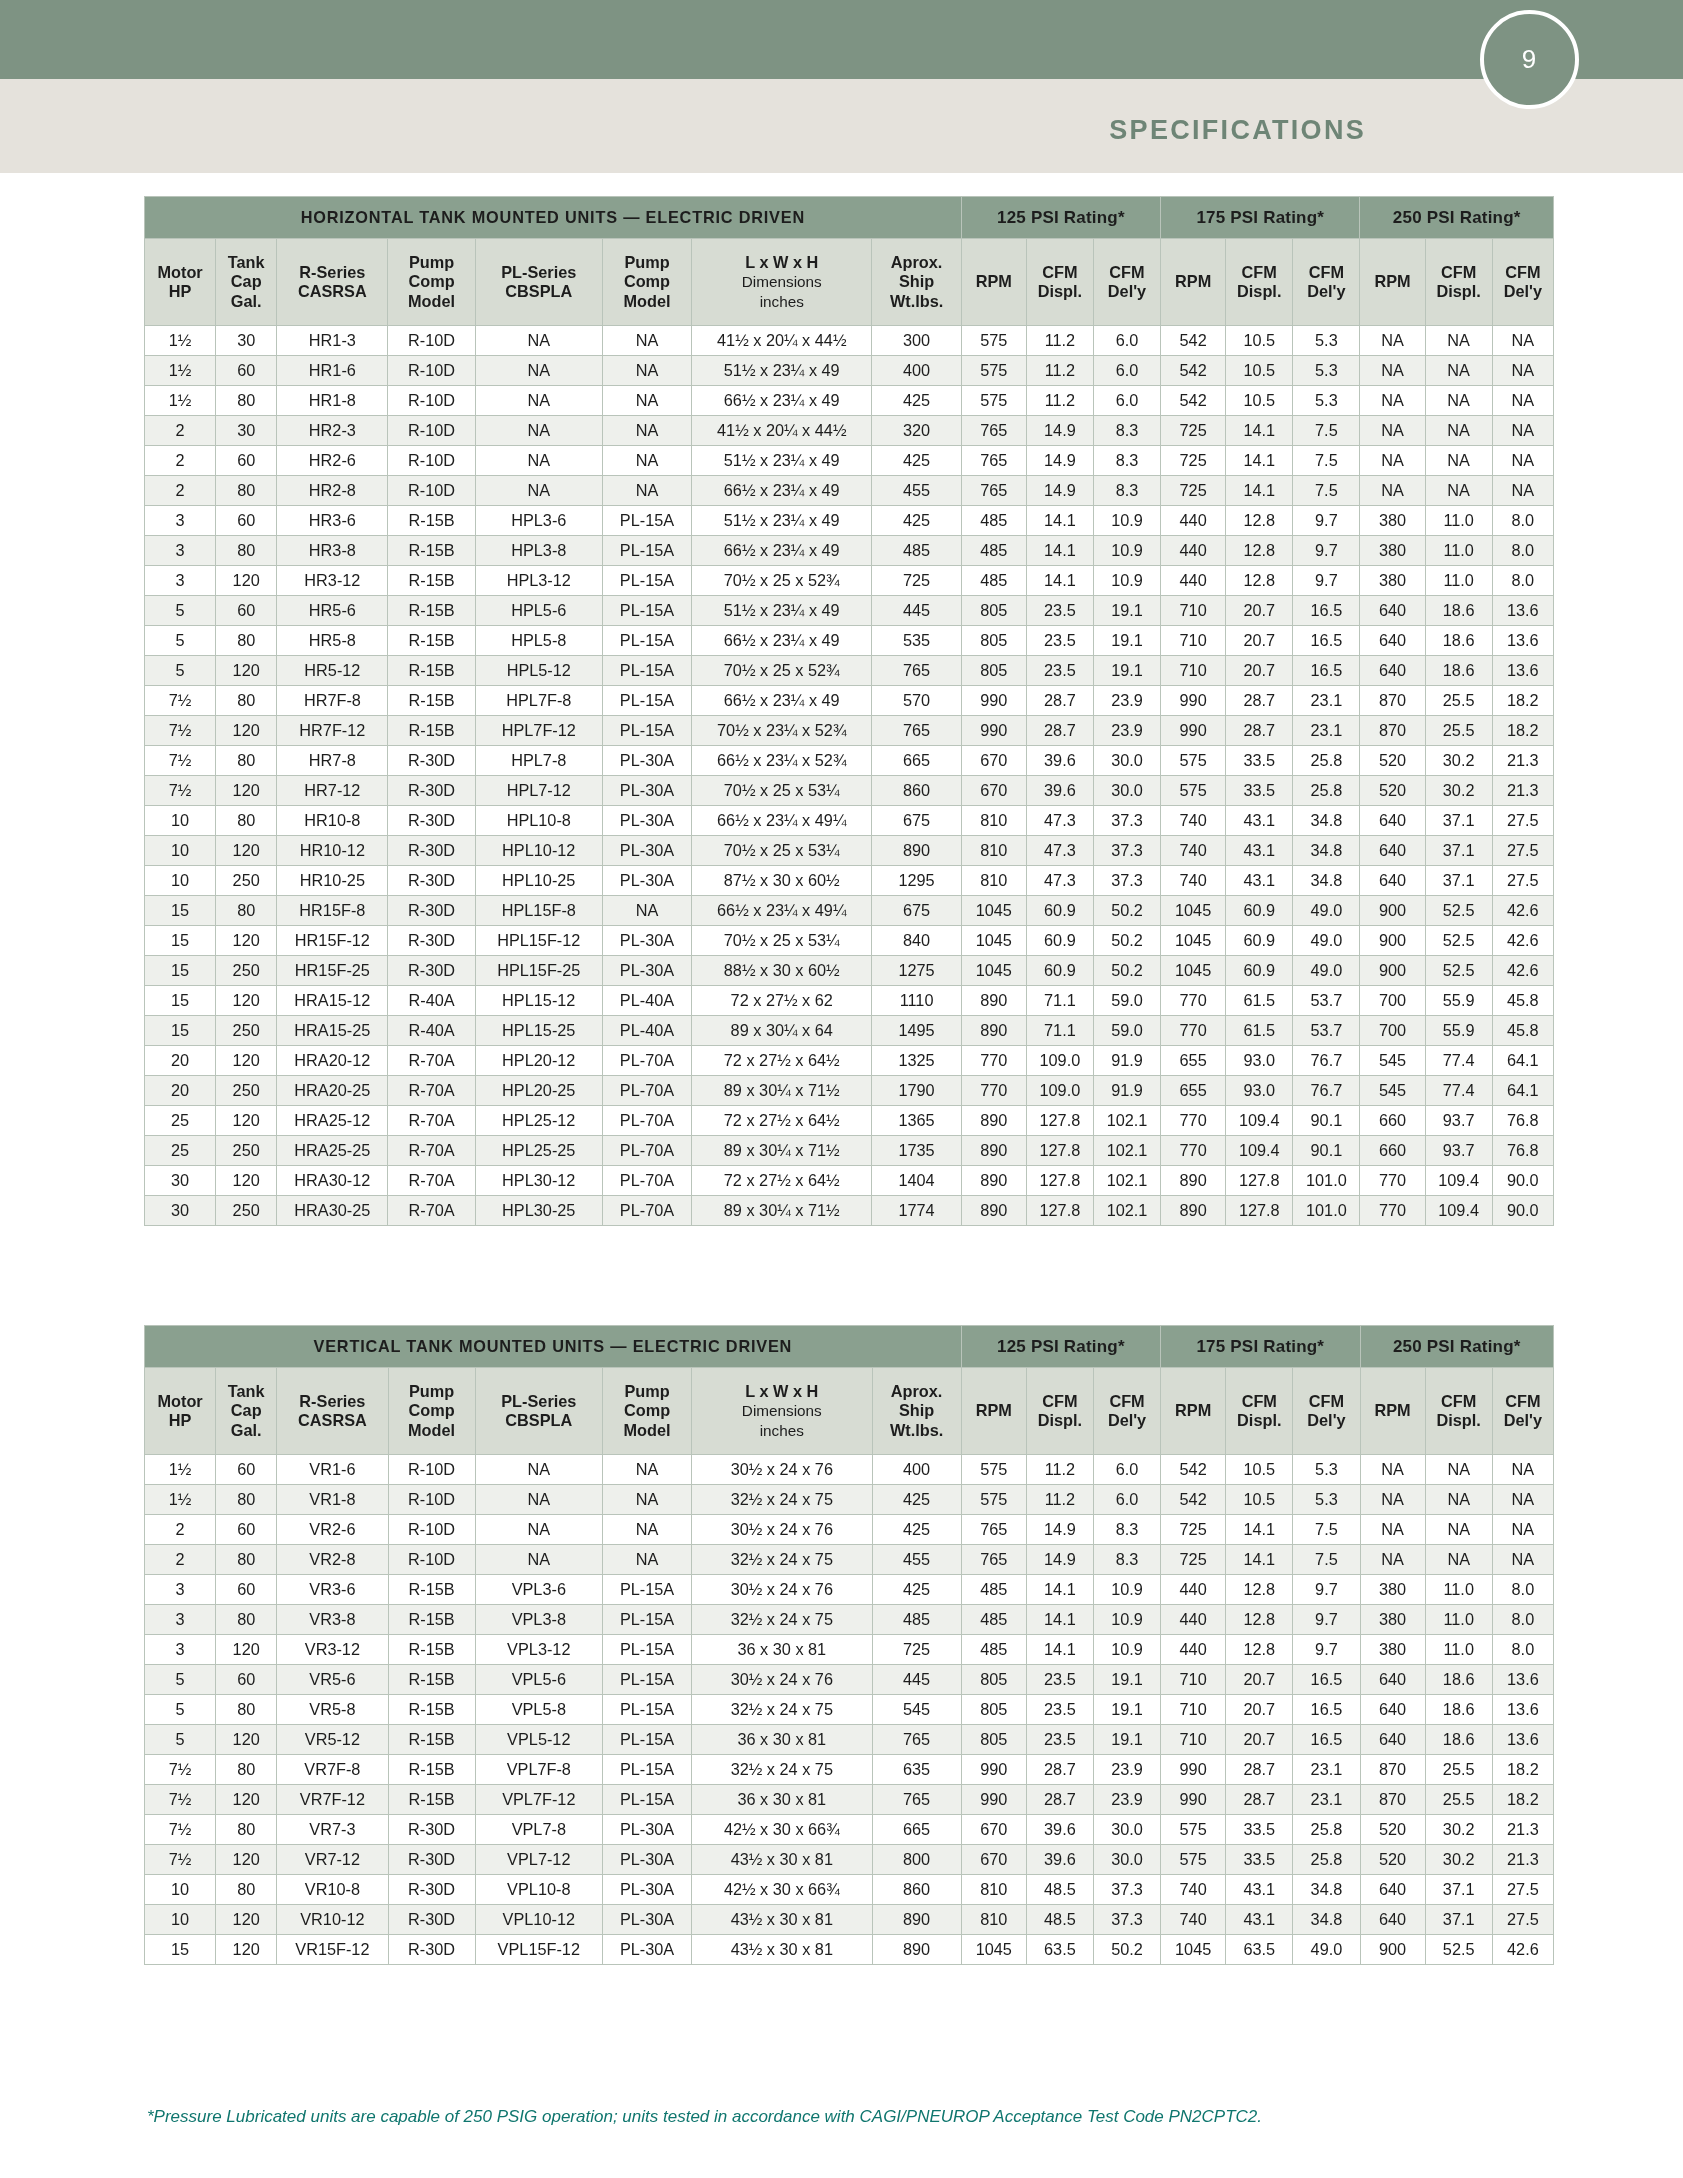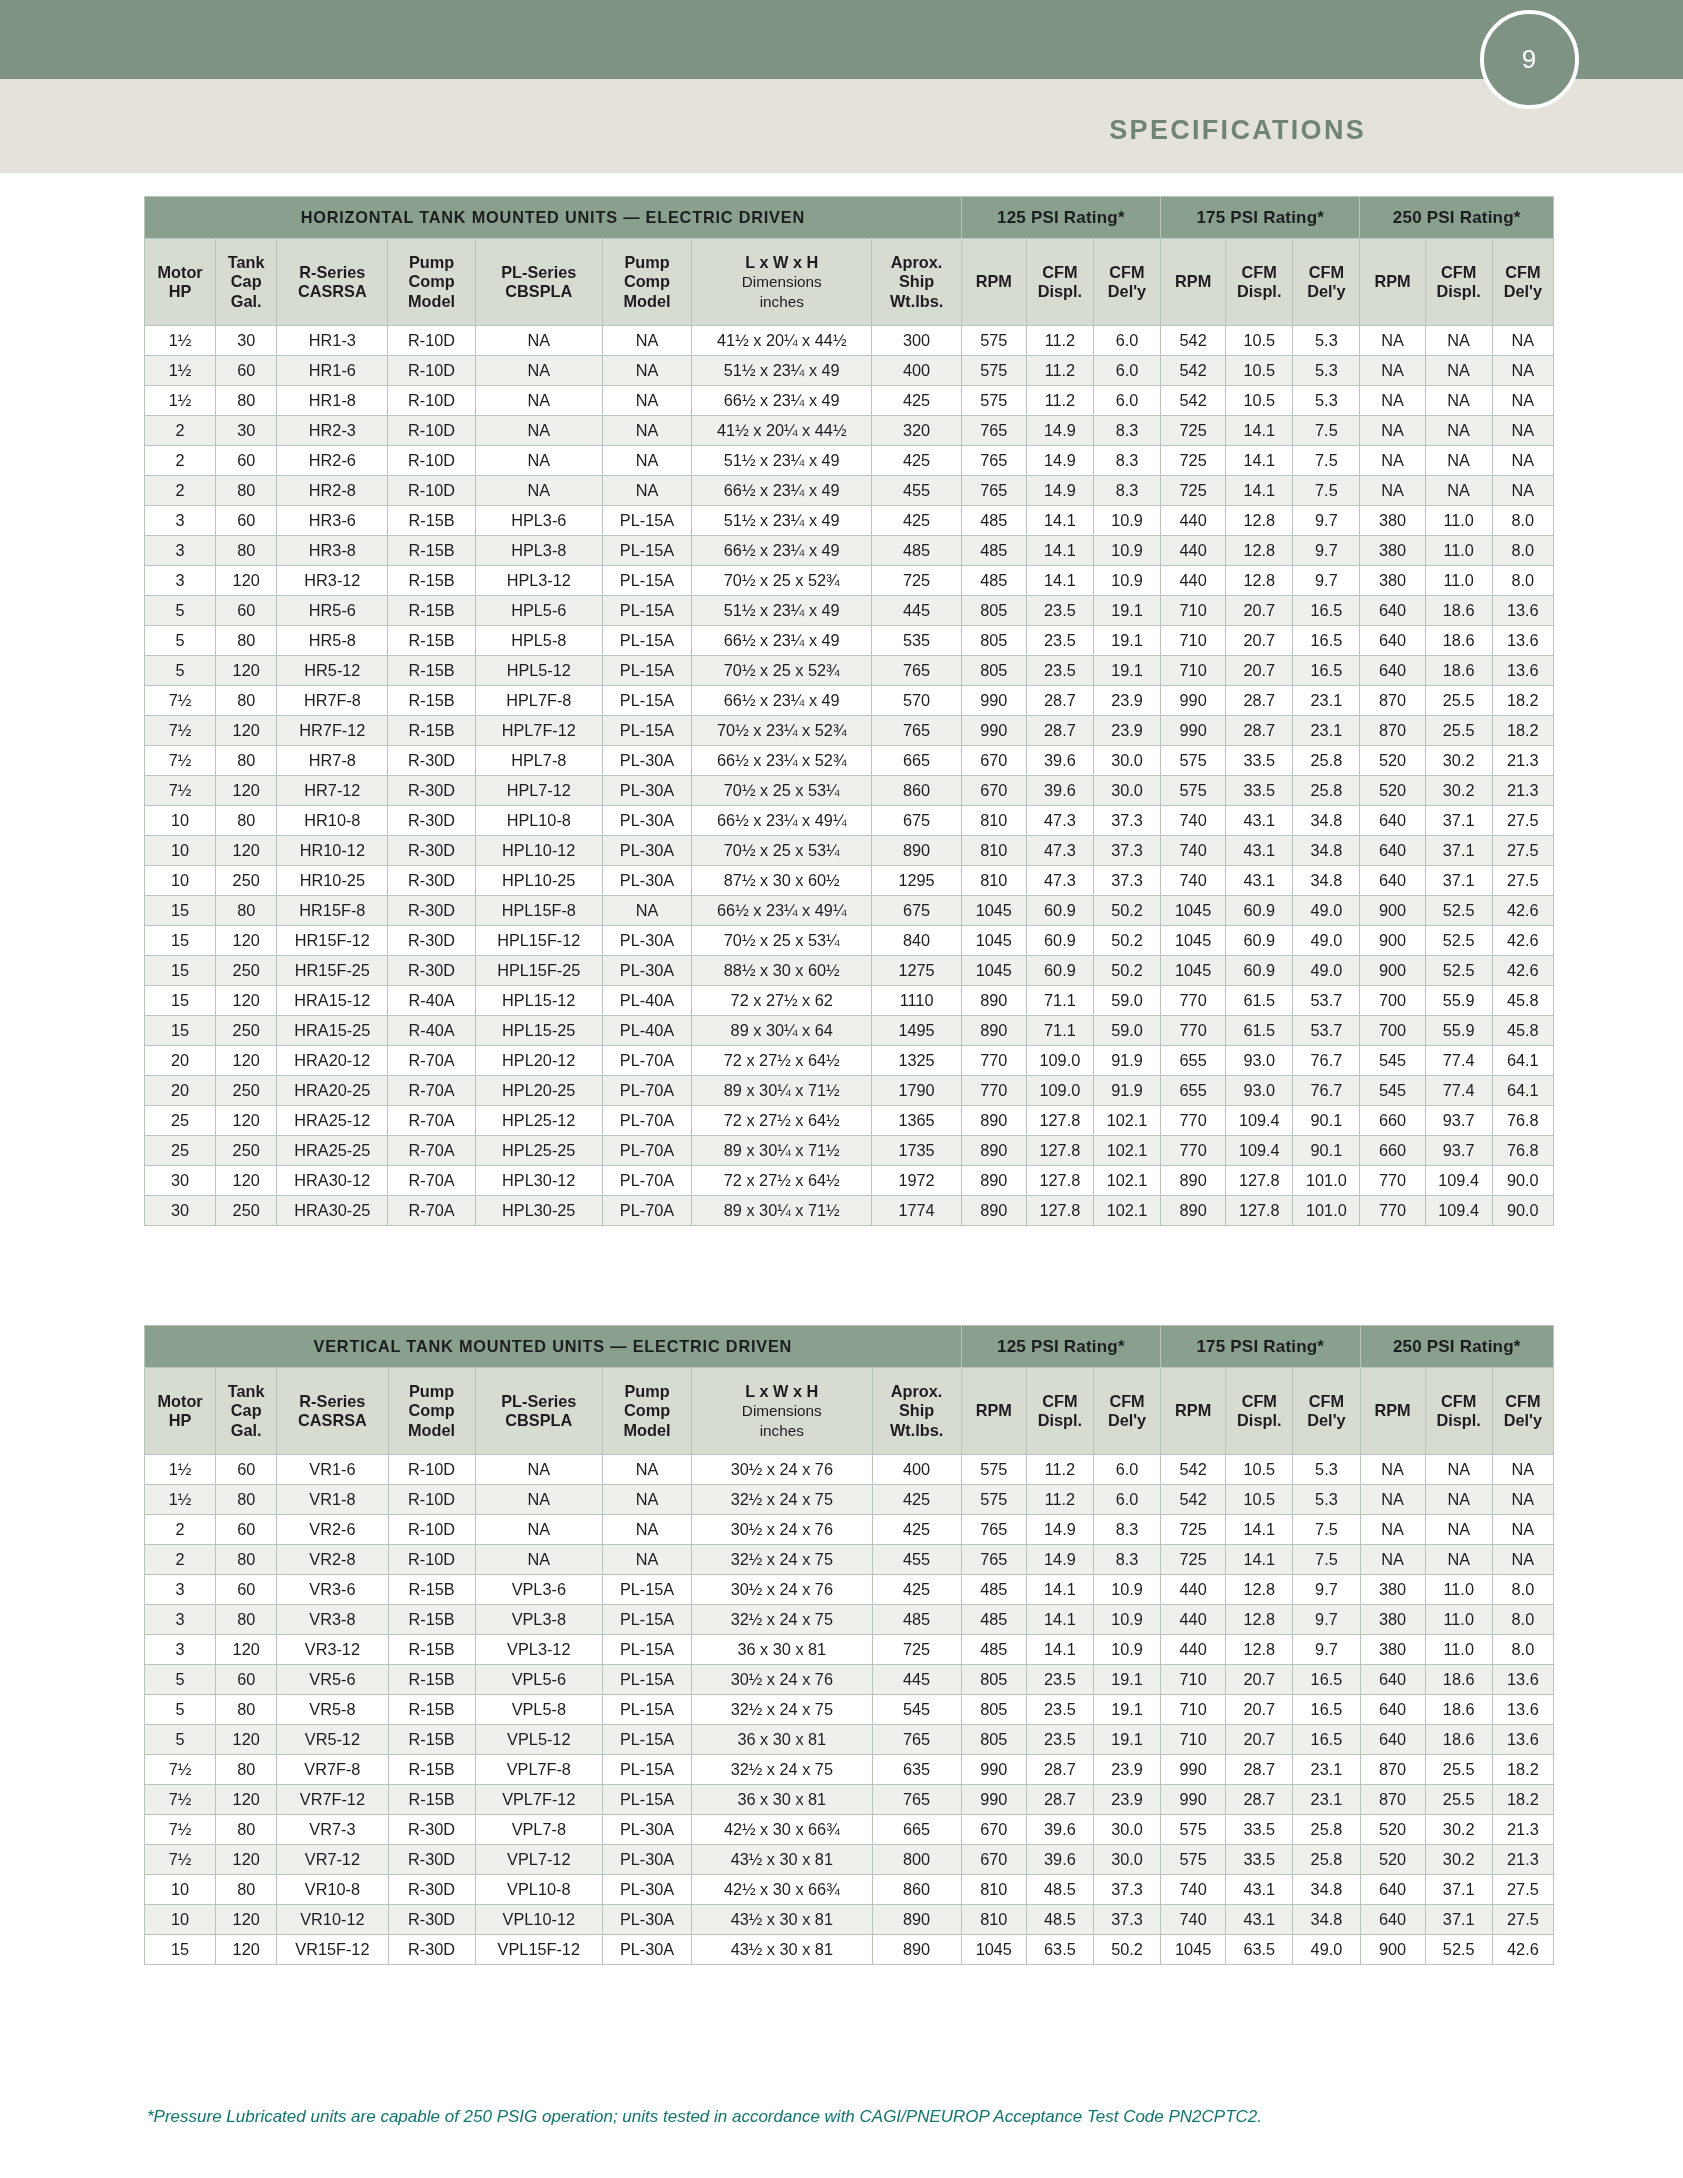--- a/index.html
+++ b/index.html
@@ -716,21 +716,21 @@
             <td>76.8</td>
           </tr>
           <tr class="band-a">
             <td>30</td>
             <td>120</td>
             <td>HRA30-12</td>
             <td>R-70A</td>
             <td>HPL30-12</td>
             <td>PL-70A</td>
             <td class="dim">72 x 27½ x 64½</td>
-            <td>1972</td>
+            <td>1404</td>
             <td>890</td>
             <td>127.8</td>
             <td>102.1</td>
             <td>890</td>
             <td>127.8</td>
             <td>101.0</td>
             <td>770</td>
             <td>109.4</td>
             <td>90.0</td>
           </tr>

